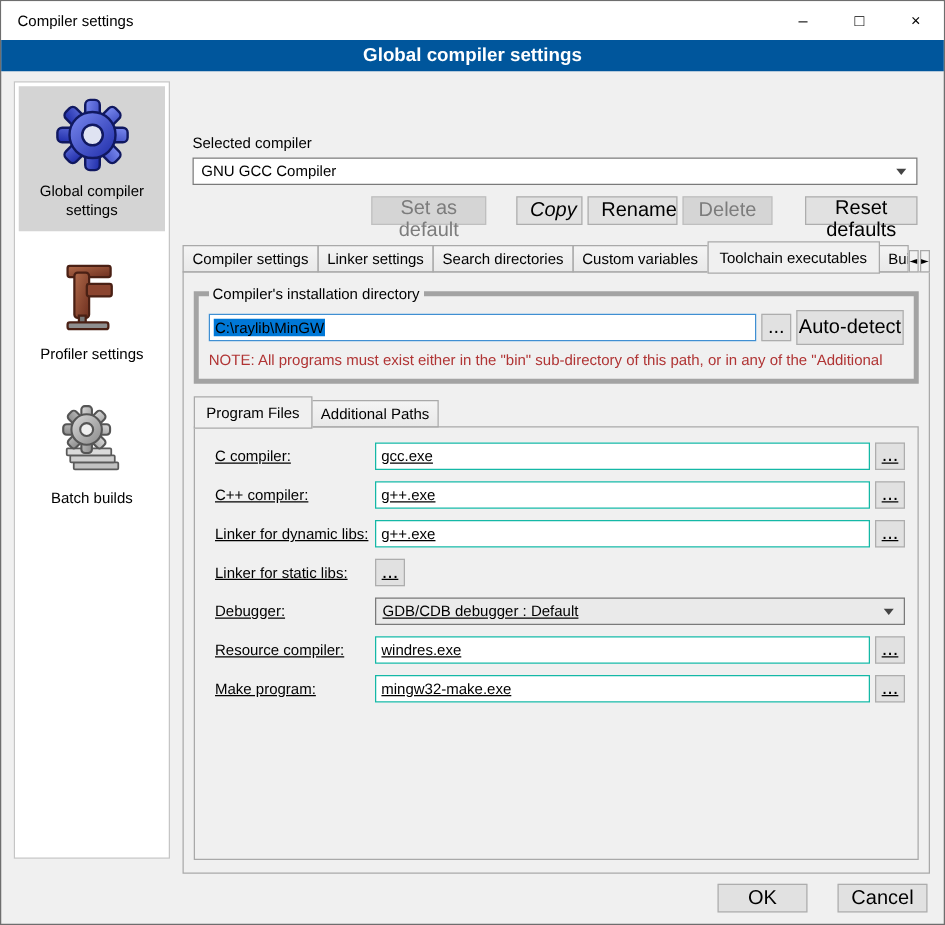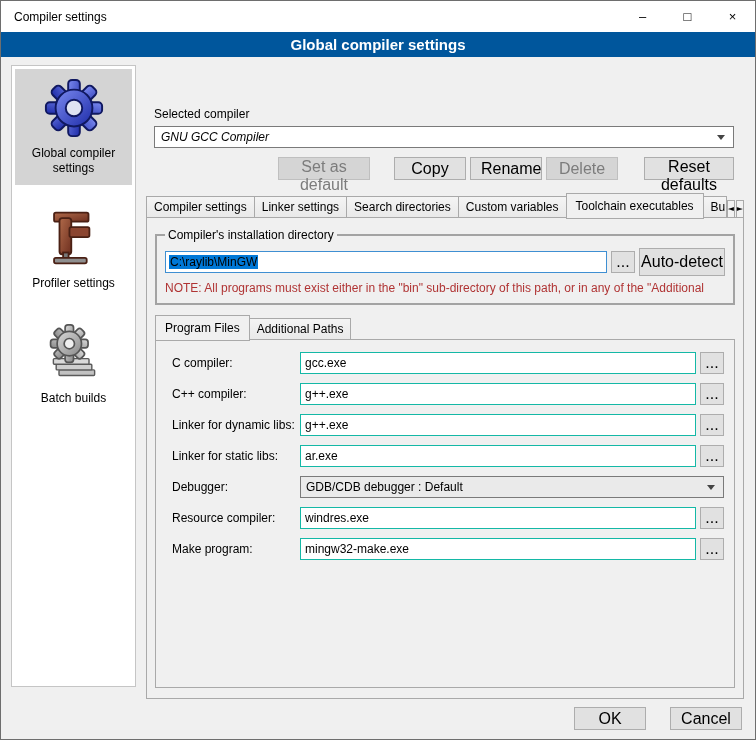--- a/index.html
+++ b/index.html
@@ -52,38 +52,38 @@
   }
   .side-item.selected { background:#d4d4d4; }
   .side-icon { width:64px; height:64px; display:flex; align-items:center; justify-content:center; }
   .side-label { text-align:center; margin-top:6px; line-height:15px; }
   
   .main { flex:1; display:flex; flex-direction:column; min-width:0;margin-top:40px; }
   .field-label { margin:2px 0 5px 8px; }
   .combobox {
     height:22px; margin:0 10px 0 8px;
     background:#fff; border:1px solid #7a7a7a;
-    display:flex; align-items:center; padding:0 4px 0 6px;font-style:italic;
+    display:flex; align-items:center; padding:0 4px 0 6px;
   }
   .combo-arrow-box { margin-left:auto; width:16px; display:flex; justify-content:center; }
   .tri-down {
     width:0; height:0;
     border-left:4px solid transparent; border-right:4px solid transparent;
     border-top:5px solid #444;
   }
   
   .btn {
     height:23px; background:#e1e1e1; border:1px solid #adadad;
     font-family:"Liberation Sans",sans-serif; font-size:16px;
     padding:0 10px; cursor:default;
   }
   .btn.disabled { background:#d5d5d5; border-color:#bfbfbf; color:#7c7c7c; }
   .btn-row { display:flex; margin:9px 10px 0 8px; }
   .btn-setdefault { margin-left:auto; width:92px; }
-  .btn-copy { margin-left:24px; width:72px; }
+  .btn-copy { margin-left:24px; width:53px;font-style:italic; }
   .btn-rename { margin-left:4px; width:72px; }
   .btn-delete { margin-left:4px; width:72px; }
   .btn-reset { margin-left:26px; width:90px; }
   
   .tabbar { display:flex; align-items:flex-end; margin:13px 0 0 0; position:relative; z-index:2; }
   .tab {
     background:linear-gradient(#f4f4f4,#e9e9e9);
     border:1px solid #a9a9a9;
     padding:3px 7px; margin-right:-1px;
     white-space:nowrap; cursor:default;
@@ -100,21 +100,21 @@
     font-size:8px; line-height:1; padding:0; cursor:default;
     font-family:"DejaVu Sans",sans-serif;
   }
   .tab-panel {
     border:1px solid #a9a9a9; background:#f0f0f0;
     flex:1; margin-top:-1px; z-index:1;
     display:flex; flex-direction:column; min-height:0;
   }
   
   fieldset.groupbox {
-    margin:10px 8px 0 8px; border:2px solid #a3a3a3;
+    margin:10px 8px 0 8px; border:4px solid #a3a3a3;
     padding:6px 8px 8px 8px;
   }
   fieldset.groupbox legend { padding:0 3px; font-size:12px; }
   .dir-row { display:flex; align-items:center; gap:4px; }
   .dir-input {
     flex:1; height:22px; background:#fff;
     border:1px solid #3f8fd2;
     display:flex; align-items:center; padding-left:3px;
     overflow:hidden; white-space:nowrap;
   }
@@ -123,21 +123,21 @@
   .autodetect-btn { width:86px; height:28px; padding:0; }
   .note {
     margin-top:5px; color:#b03434;
     white-space:nowrap; overflow:hidden;
   }
   
   .subtabbar { display:flex; align-items:flex-end; margin:10px 8px 0 8px; position:relative; z-index:2; }
   .sub-panel {
     border:1px solid #a9a9a9; background:#f0f0f0;
     margin:-1px 8px 10px 8px; flex:1;
-    padding:12px 10px 0 16px; min-height:0;
+    padding:12px 10px 0 16px; min-height:0;text-decoration:underline;
   }
   .form-row { display:flex; align-items:center; margin-bottom:9px; }
   .form-label { width:128px; flex:0 0 auto; }
   .text-input {
     flex:1; height:22px; border:1px solid #14b8a6; background:#fff;
     font-family:"Liberation Sans",sans-serif; font-size:12px;
     padding:0 0 0 4px; margin-right:4px;
   }
   .select-input {
     flex:1; height:22px; border:1px solid #7a7a7a; background:#eaeaea;
@@ -307,21 +307,20 @@
           </div>
 
           <div class="form-row">
             <span class="form-label">Linker for dynamic libs:</span>
             <input class="text-input" value="g++.exe" style="">
             <button class="btn browse-btn">...</button>
           </div>
 
           <div class="form-row">
             <span class="form-label">Linker for static libs:</span>
-            <input class="text-input" value="ar.exe" style="">
             <button class="btn browse-btn">...</button>
           </div>
 
           <div class="form-row">
             <span class="form-label">Debugger:</span>
             <div class="select-input">
               <span>GDB/CDB debugger : Default</span>
               <span class="combo-arrow-box">
                   <span class="tri-down"></span>
                 </span>

